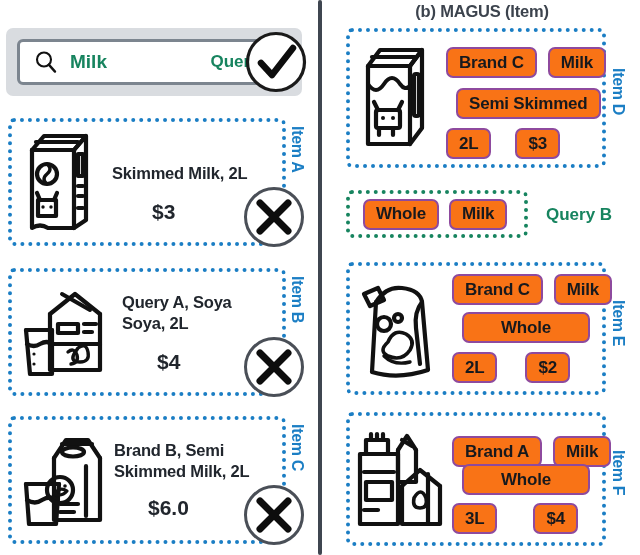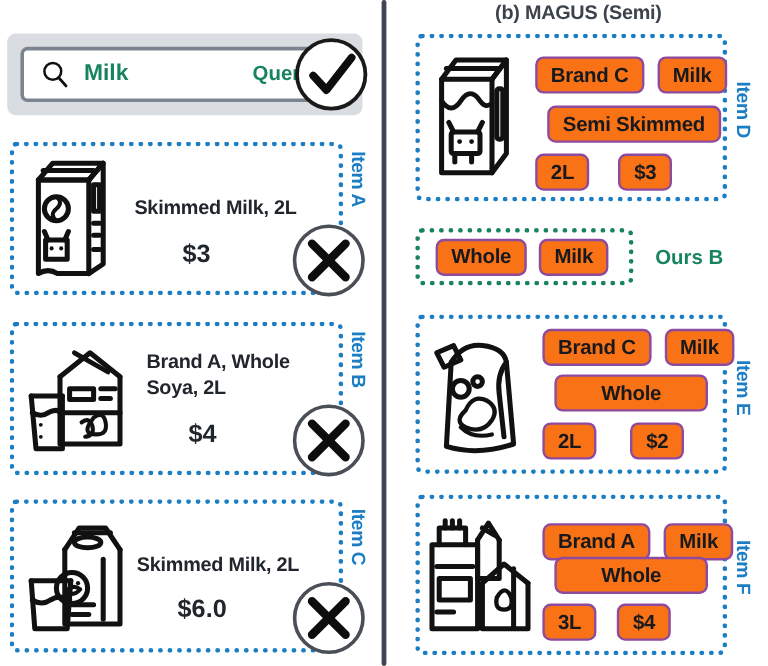--- a/index.html
+++ b/index.html
@@ -266,21 +266,21 @@
         <path d="M48 64 q6 -5 9 3 q2 8 -6 9" stroke-width="3.4"></path>
         <path d="M6 42 L10 86 L32 86 L32 42"></path>
         <path d="M6 42 L32 42"></path>
         <path d="M7 56 q7 4 13 0 q7 -4 12 0"></path>
         <circle cx="14" cy="66" r="1.6" fill="#111111" stroke="none"></circle>
         <circle cx="14" cy="76" r="1.6" fill="#111111" stroke="none"></circle>
       </g>
     </svg>
 
     <div class="item-desc" style="left:122px; top:292px; width:160px;">
-      <span>Brand A, Whole</span><br>
+      <span>Query A, Soya</span><br>
       <span>Soya, 2L</span>
     </div>
     <div class="item-price" style="left:157px; top:350px;">$4</div>
 
     <div class="verdict" style="left:243px; top:336px;">
       <svg viewBox="0 0 62 62">
         <circle cx="31" cy="31" r="28.5" fill="#ffffff" stroke="#4a4f57" stroke-width="3"></circle>
         <path d="M17 17 L45 45 M45 17 L17 45" stroke="#0d0d0d" stroke-width="7" stroke-linecap="round"></path>
       </svg>
     </div>
@@ -299,37 +299,37 @@
         <path d="M10 52 L13 92 L40 92 L43 52"></path>
         <path d="M10 52 L43 52"></path>
         <path d="M11 68 q8 5 15 0 q8 -5 16 0"></path>
         <circle cx="44" cy="58" r="13"></circle>
         <path d="M38 62 q6 -8 13 -3 q-5 6 -13 3" stroke-width="3.2"></path>
         <circle cx="49" cy="54" r="1.8" fill="#111111" stroke="none"></circle>
       </g>
     </svg>
 
     <div class="item-desc" style="left:114px; top:440px; width:170px;">
-      <br>
+      <span>Brand B, Semi</span><br>
       <span>Skimmed Milk, 2L</span>
     </div>
     <div class="item-price" style="left:148px; top:496px;">$6.0</div>
 
     <div class="verdict" style="left:243px; top:484px;">
       <svg viewBox="0 0 62 62">
         <circle cx="31" cy="31" r="28.5" fill="#ffffff" stroke="#4a4f57" stroke-width="3"></circle>
         <path d="M17 17 L45 45 M45 17 L17 45" stroke="#0d0d0d" stroke-width="7" stroke-linecap="round"></path>
       </svg>
     </div>
 
   </div>
 
   <div class="panel panel-b">
 
-    <div class="panel-title">(b) MAGUS (Semi)</div>
+    <div class="panel-title">(b) MAGUS (Item)</div>
 
     <div class="item-box" style="left:22px; top:28px; width:260px; height:140px;"></div>
     <div class="item-side-label" style="left:285px; top:68px;">Item D</div>
 
     <svg class="prod-icon" style="left:36px; top:40px;" width="74" height="112" viewBox="0 0 74 112">
       <g fill="none" stroke="#111111" stroke-width="4.2" stroke-linejoin="round" stroke-linecap="round">
         <path d="M8 26 L8 104 L50 104 L50 26 Z"></path>
         <path d="M8 26 L20 10 L62 10 L50 26"></path>
         <path d="M50 26 L62 10 L62 88 L50 104"></path>
         <path d="M12 17 L55 17"></path>
@@ -352,21 +352,21 @@
     </div>
     <div class="tag-row" style="left:122px; top:128px; gap:24px;">
       <div class="tag">2L</div>
       <div class="tag">$3</div>
     </div>
 
     <div class="query-b-box" style="left:22px; top:190px; width:182px; height:48px;">
       <div class="tag">Whole</div>
       <div class="tag">Milk</div>
     </div>
-    <div class="query-b-label" style="left:222px; top:205px;">Ours B</div>
+    <div class="query-b-label" style="left:222px; top:205px;">Query B</div>
 
     <div class="item-box" style="left:22px; top:262px; width:260px; height:133px;"></div>
     <div class="item-side-label" style="left:285px; top:300px;">Item E</div>
 
     <svg class="prod-icon" style="left:34px; top:272px;" width="86" height="112" viewBox="0 0 86 112">
       <g fill="none" stroke="#111111" stroke-width="4.2" stroke-linejoin="round" stroke-linecap="round">
         <path d="M18 30 L14 100 Q40 108 70 98 L64 30"></path>
         <path d="M18 30 Q28 14 44 16 Q62 18 64 30"></path>
         <path d="M64 30 Q56 40 58 56 L62 92"></path>
         <path d="M6 22 L20 16 L26 28 L12 34 Z"></path>
@@ -409,19 +409,19 @@
       </g>
     </svg>
 
     <div class="tag-row" style="left:128px; top:436px;justify-content:space-between;">
       <div class="tag">Brand A</div>
       <div class="tag">Milk</div>
     </div>
     <div class="tag-row" style="left:128px; top:464px; width:138px;">
       <div class="tag tag-wide">Whole</div>
     </div>
-    <div class="tag-row" style="left:128px; top:503px; gap:17px;">
+    <div class="tag-row" style="left:128px; top:503px; gap:36px;">
       <div class="tag">3L</div>
       <div class="tag">$4</div>
     </div>
 
   </div>
 </div>
 
 </body></html>

